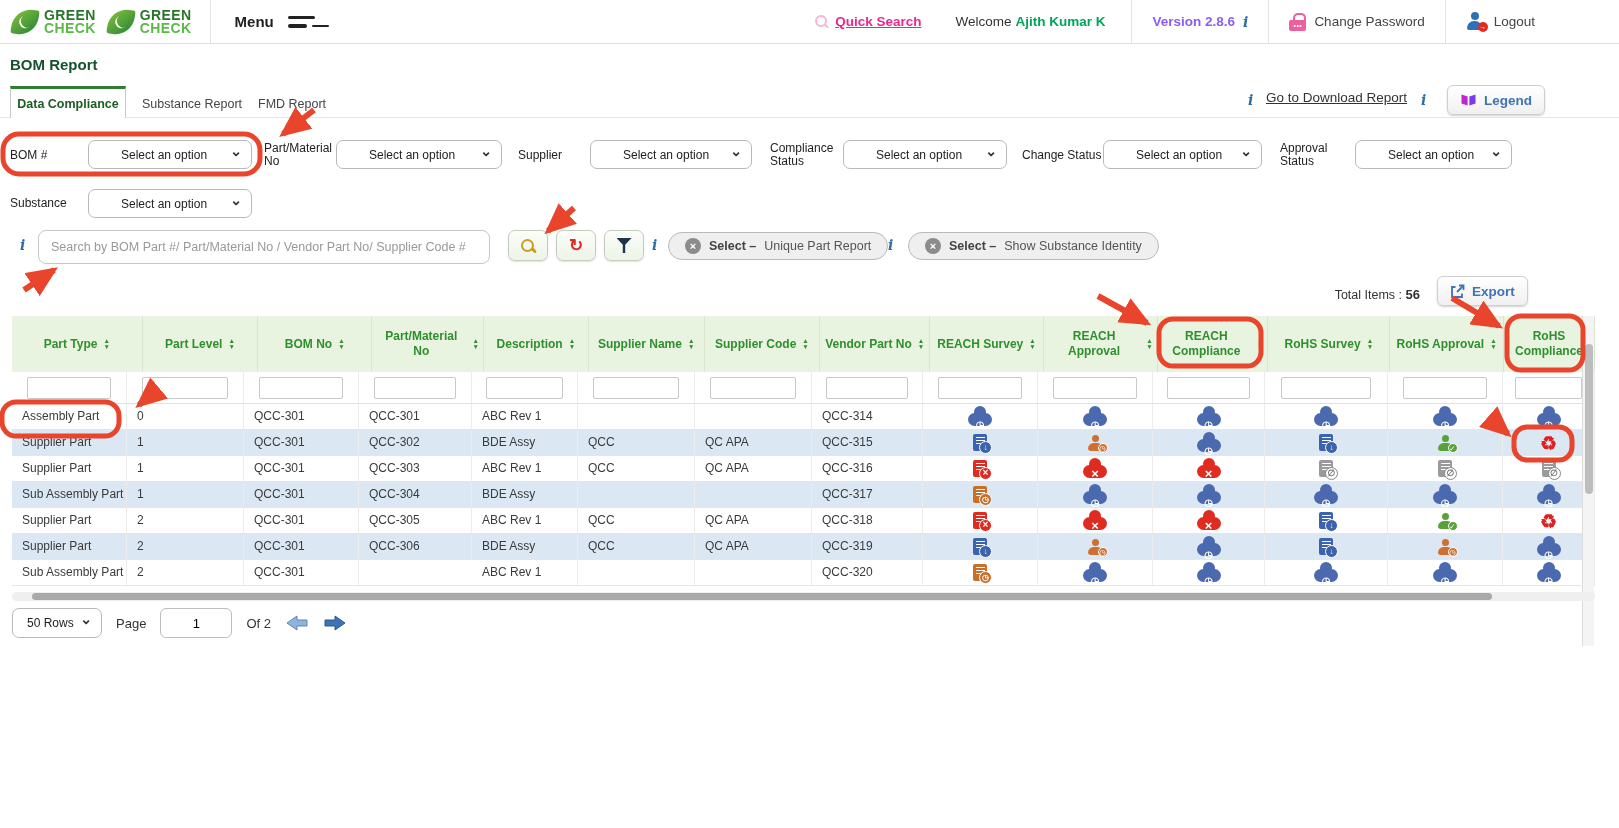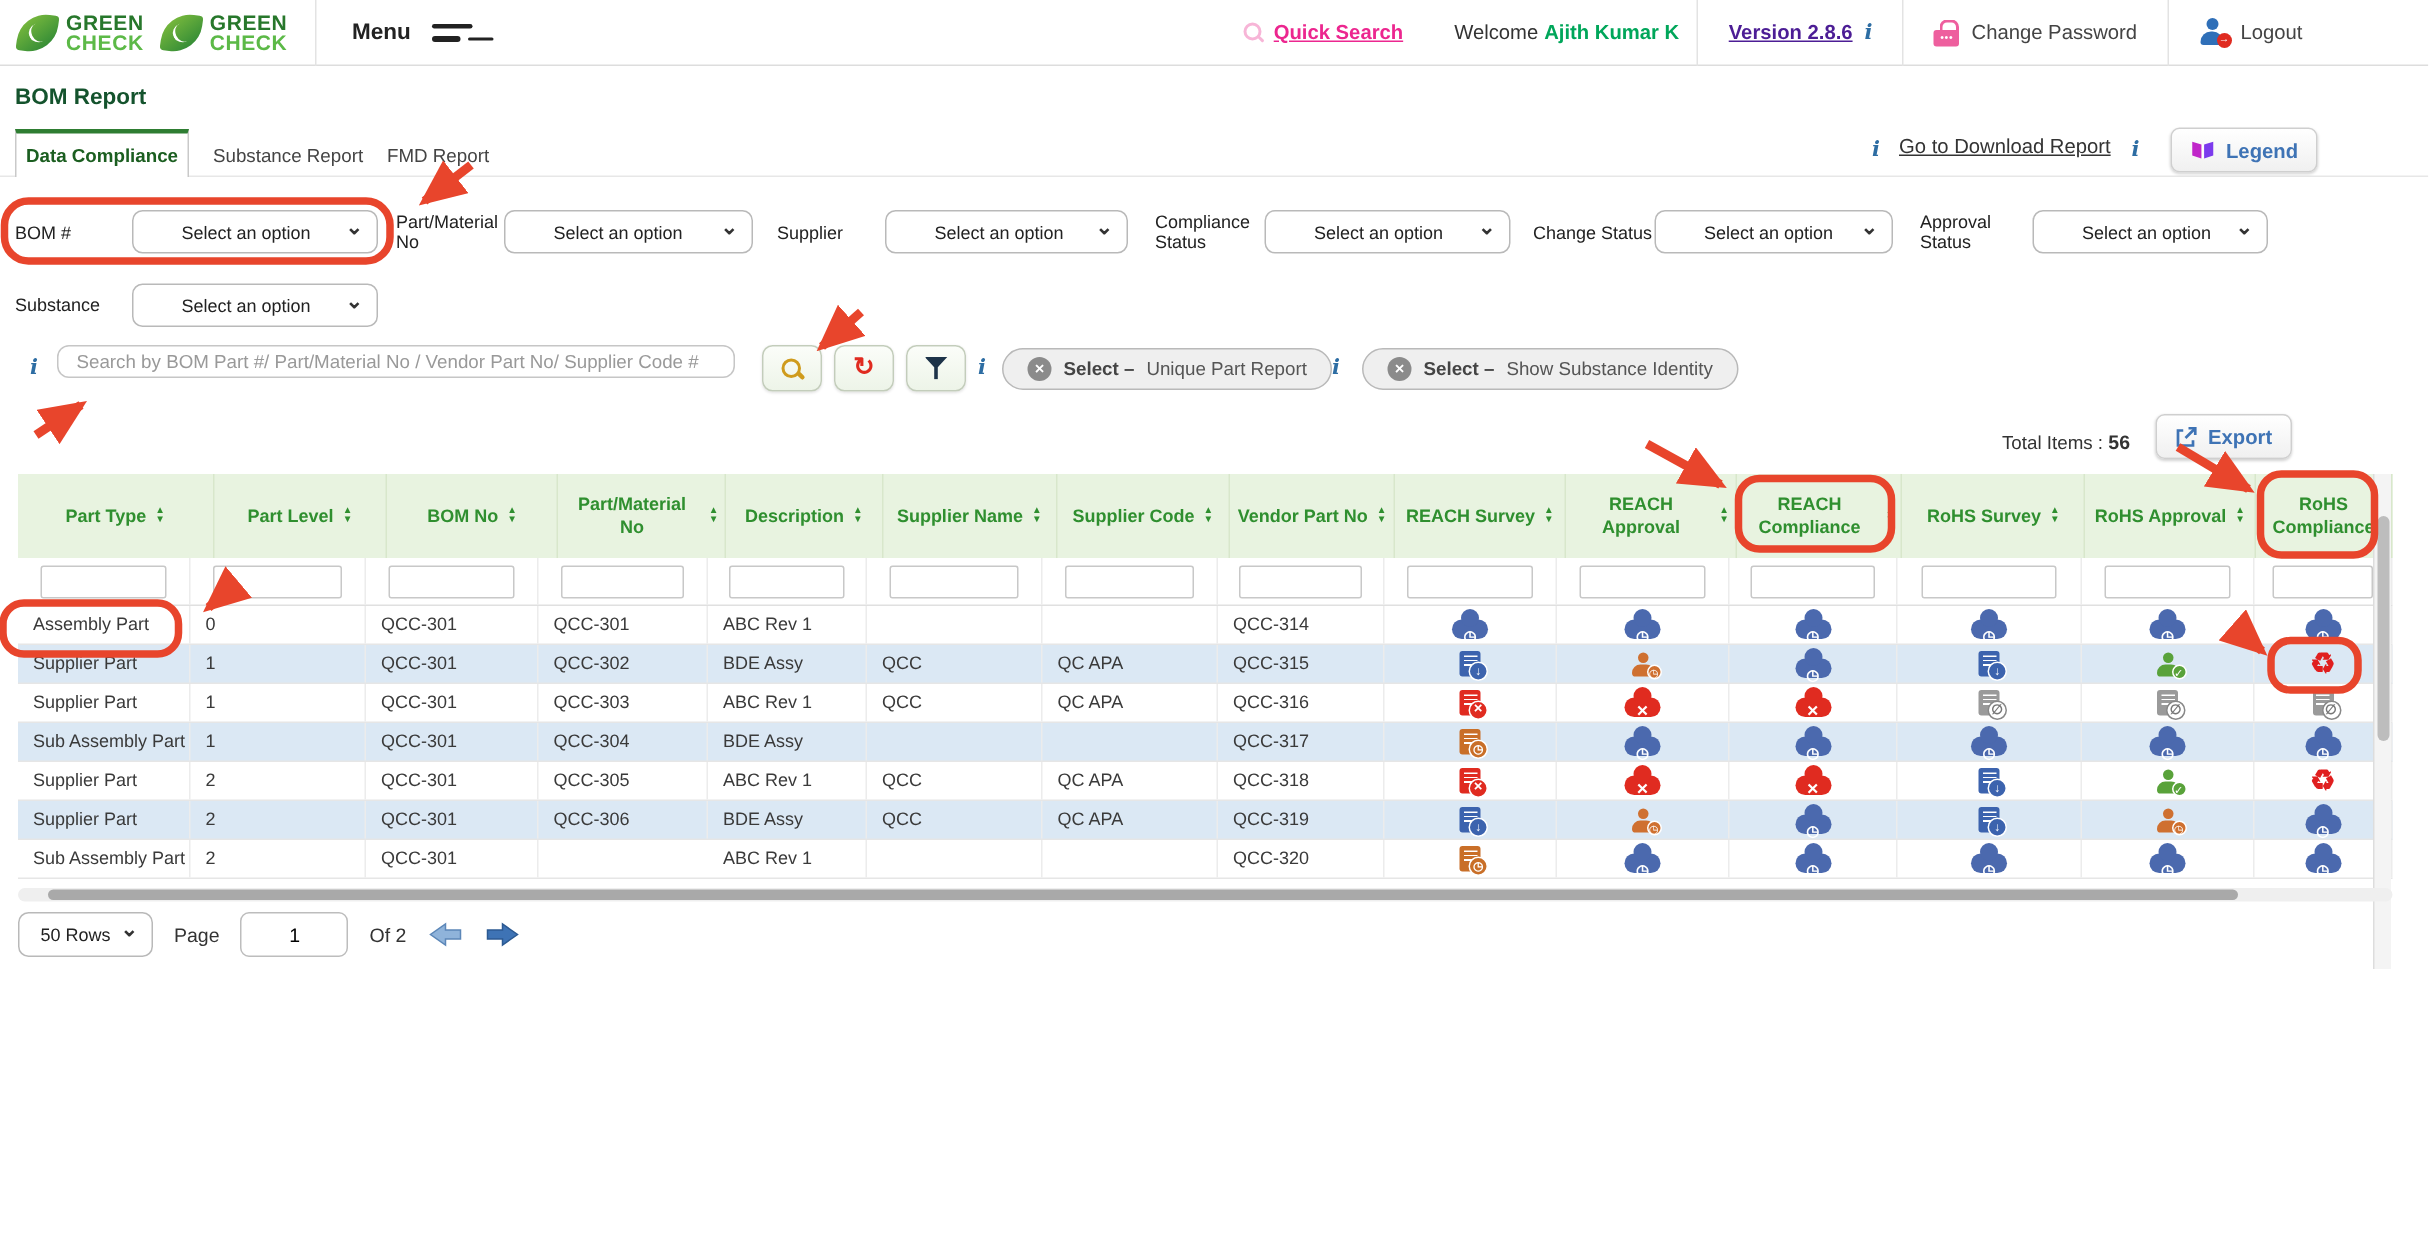--- a/index.html
+++ b/index.html
@@ -19,24 +19,24 @@
   .menu-label{font-size:15px;font-weight:bold;color:#222}
   .burger{width:27px;height:14px;position:relative}
   .burger::before{content:"";position:absolute;top:1px;left:0;width:27px;height:3.5px;background:#222;border-radius:2px}
   .burger::after{content:"";position:absolute;bottom:1px;left:0;width:19px;height:3.5px;background:#222;border-radius:2px;box-shadow:23px 0 0 -1px #222}
   .top-right{margin-left:auto;display:flex;align-items:center;height:44px;padding-right:64px}
   .qs{display:flex;align-items:center;gap:6px;cursor:pointer;margin-right:34px}
   .qs-ic{width:14px;height:14px;position:relative;opacity:.5}
   .qs-ic::before{content:"";position:absolute;top:0;left:0;width:8px;height:8px;border:2.2px solid #f06eb0;border-radius:50%}
   .qs-ic::after{content:"";position:absolute;left:9px;top:10px;width:5px;height:2.2px;background:#f06eb0;transform:rotate(45deg);border-radius:2px}
   .qs-label{color:#ec268f;font-weight:bold;font-size:13.5px;text-decoration:underline}
-  .welcome{font-size:13.5px;color:#333;margin-right:12px}
+  .welcome{font-size:13.5px;color:#333;margin-right:26px}
   .welcome b{color:#00a65a;font-weight:bold;margin-left:4px}
   .grp{display:flex;align-items:center;height:44px;padding:0 20px;border-left:1px solid #e3e3e3;gap:8px}
-  .version{color:#4c1d95;font-weight:bold;font-size:13.5px;text-decoration:underline;cursor:pointer}
+  .version{color:#8b5cf6;font-weight:bold;font-size:13.5px;cursor:pointer}
   .info{font-family:"DejaVu Serif",serif;font-style:italic;font-weight:bold;color:#2d6da3;font-size:14px;cursor:pointer}
   .lock{width:17px;height:18px;position:relative}
   .lock::before{content:"";position:absolute;top:0;left:4px;width:9px;height:9px;border:2.5px solid #ee5f9e;border-bottom:none;border-radius:5px 5px 0 0}
   .lock::after{content:"•••";position:absolute;left:0;top:7px;width:17px;height:11px;background:#ee5f9e;border-radius:2px;color:#fff;font-size:7px;line-height:11px;text-align:center;letter-spacing:.5px}
   .plain{font-size:13.5px;color:#444}
   .logout-ic{width:20px;height:19px;position:relative}
   .logout-ic::before{content:"";position:absolute;top:0;left:5px;width:8px;height:8px;border-radius:50%;background:#2f6fb8}
   .logout-ic::after{content:"";position:absolute;bottom:1px;left:1px;width:15px;height:9px;border-radius:7px 7px 2px 2px;background:#2f6fb8}
   .logout-ic .bdg{position:absolute;right:-2px;bottom:-1px;width:10px;height:10px;border-radius:50%;background:#e02b20;color:#fff;font-size:7px;line-height:10px;text-align:center;font-style:normal;z-index:1}
 
@@ -54,21 +54,21 @@
   .legend-btn{position:absolute;left:1447px;top:85px;height:30px}
 
   
   .flabel{position:absolute;font-size:12px;color:#222;line-height:13px}
   .selwrap{position:absolute;height:29px}
   .selwrap select{width:100%;height:100%;border:1px solid #b9b9b9;border-radius:7px;background:#fff;font-size:12px;color:#222;padding:0 24px 0 32px;appearance:none;-webkit-appearance:none;cursor:pointer;font-family:"Liberation Sans",sans-serif}
   .selwrap::after{content:"⌄";position:absolute;right:10px;top:3px;font-size:14px;font-weight:bold;color:#333;pointer-events:none}
 
   
   .srch-i{position:absolute;left:20px;top:237px}
-  .srch{position:absolute;left:38px;top:230px;width:452px;height:22px;border:1px solid #c6c6c6;border-radius:8px;padding:0 12px;font-size:12.5px;color:#333;font-family:"Liberation Sans",sans-serif}
+  .srch{position:absolute;left:38px;top:230px;width:452px;height:34px;border:1px solid #c6c6c6;border-radius:8px;padding:0 12px;font-size:12.5px;color:#333;font-family:"Liberation Sans",sans-serif}
   .srch::placeholder{color:#999}
   .sbtn{position:absolute;top:230px;width:40px;height:31px;border:1px solid #c3cdbb;border-radius:7px;background:linear-gradient(#fbfdf9,#edf4e8);box-shadow:0 1px 2px rgba(0,0,0,.12);display:flex;align-items:center;justify-content:center;cursor:pointer}
   .i-mag{position:relative;width:16px;height:16px}
   .i-mag::before{content:"";position:absolute;top:1px;left:1px;width:9px;height:9px;border:2.5px solid #cf9b1d;border-radius:50%}
   .i-mag::after{content:"";position:absolute;left:11px;top:11px;width:6px;height:2.6px;background:#cf9b1d;transform:rotate(45deg);border-radius:2px}
   .i-refresh::before{content:"↻";font-size:17px;font-weight:bold;color:#e02b20;line-height:1}
   .i-funnel{width:15px;height:15px;background:#1d3349;clip-path:polygon(0 0,100% 0,58% 45%,58% 100%,42% 100%,42% 45%)}
   .pill-i1{position:absolute;left:652px;top:237px}
   .pill-i2{position:absolute;left:888px;top:237px}
   .pill{position:absolute;top:232px;height:28px;border-radius:14px;background:#efefef;border:1px solid #b9b9b9;display:flex;align-items:center;gap:8px;padding:0 16px;color:#555;font-size:12.5px;cursor:pointer;white-space:nowrap}

